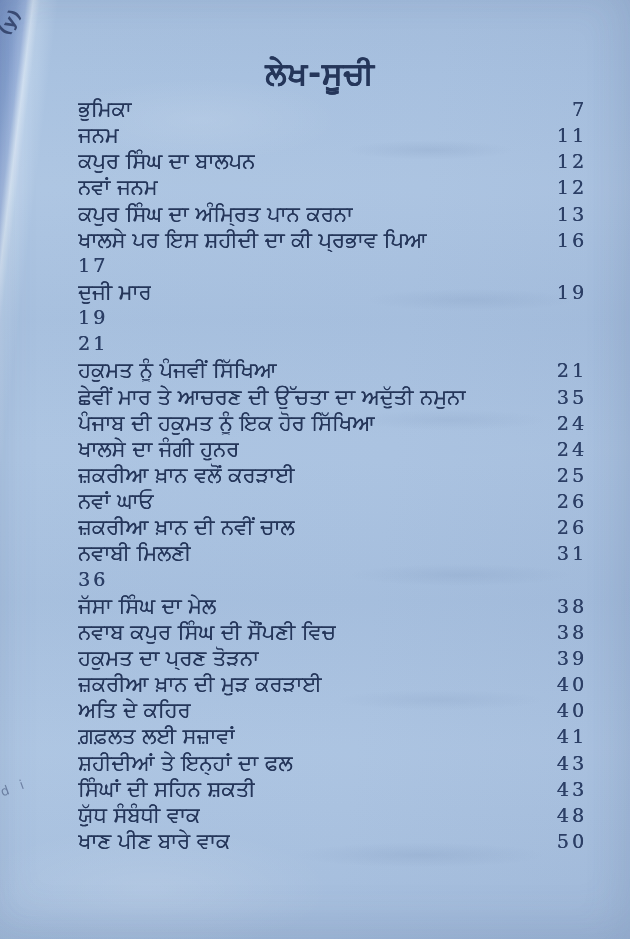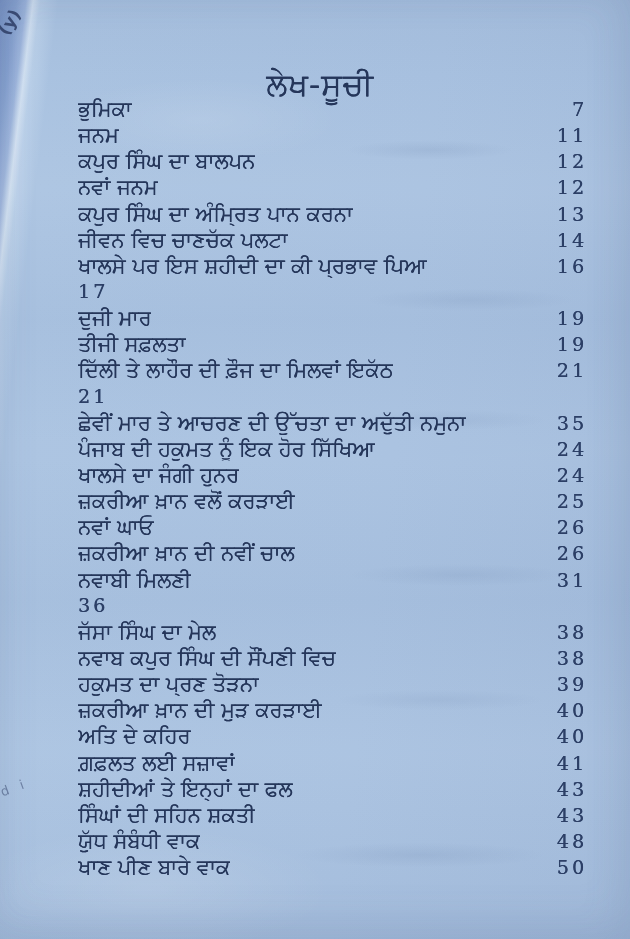--- a/index.html
+++ b/index.html
@@ -66,24 +66,24 @@
     color: #3c4c72;
     transform: rotate(-20deg);
     opacity: 0.55;
     letter-spacing: 4px;
   }
 
   
   .title {
     position: absolute;
     top: 50px; left: 40px; right: 30px;
-    margin: 16px;
+    margin: 5px;
     text-align: center;
     font-size: 31px;
-    font-weight: normal;
+    font-weight: bold;
     letter-spacing: 1px;
     color: var(--ink, #25365a);
     text-shadow: 0.4px 0 0 currentColor;
   }
 
   
   .toc {
     position: absolute;
     top: 97px; left: 78px; right: 46px;
   }
@@ -141,51 +141,46 @@
       <div class="toc-row">
         <span class="toc-title">ਨਵਾਂ ਜਨਮ</span>
         <span class="toc-page">12</span>
       </div>
 
       <div class="toc-row">
         <span class="toc-title">ਕਪੂਰ ਸਿੰਘ ਦਾ ਅੰਮ੍ਰਿਤ ਪਾਨ ਕਰਨਾ</span>
         <span class="toc-page">13</span>
       </div>
 
-      <div class="toc-row">
-        <span class="toc-title">ਜੀਵਨ ਵਿਚ ਚਾਣਚੱਕ ਪਲਟਾ</span>
-        <span class="toc-page">14</span>
-      </div>
 
       <div class="toc-row">
         <span class="toc-title">ਖਾਲਸੇ ਪਰ ਇਸ ਸ਼ਹੀਦੀ ਦਾ ਕੀ ਪ੍ਰਭਾਵ ਪਿਆ</span>
         <span class="toc-page">16</span>
       </div>
 
       <div class="toc-row">
         <span class="toc-page">17</span>
       </div>
 
 
       <div class="toc-row">
         <span class="toc-title">ਦੂਜੀ ਮਾਰ</span>
         <span class="toc-page">19</span>
       </div>
 
       <div class="toc-row">
-        <span class="toc-title">ਤੀਜੀ ਸਫ਼ਲਤਾ</span>
         <span class="toc-page">19</span>
       </div>
 
       <div class="toc-row">
-        <span class="toc-title">ਦਿੱਲੀ ਤੇ ਲਾਹੌਰ ਦੀ ਫ਼ੌਜ ਦਾ ਮਿਲਵਾਂ ਇਕੱਠ</span>
         <span class="toc-page">21</span>
       </div>
 
       <div class="toc-row">
+        <span class="toc-title">ਹਕੂਮਤ ਨੂੰ ਪੰਜਵੀਂ ਸਿੱਖਿਆ</span>
         <span class="toc-page">21</span>
       </div>
 
       <div class="toc-row">
         <span class="toc-title">ਛੇਵੀਂ ਮਾਰ ਤੇ ਆਚਰਣ ਦੀ ਉੱਚਤਾ ਦਾ ਅਦੁੱਤੀ ਨਮੂਨਾ</span>
         <span class="toc-page">35</span>
       </div>
 
       <div class="toc-row">
         <span class="toc-title">ਪੰਜਾਬ ਦੀ ਹਕੂਮਤ ਨੂੰ ਇਕ ਹੋਰ ਸਿੱਖਿਆ</span>

